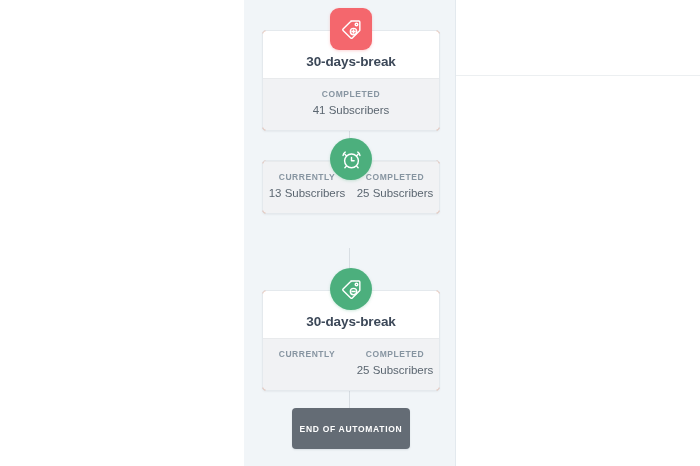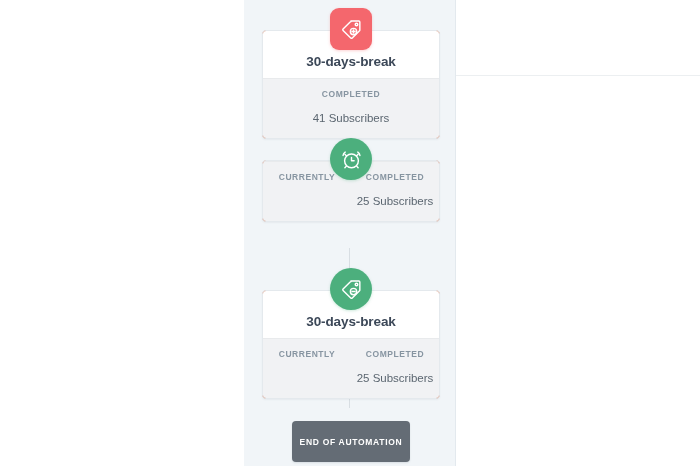--- a/index.html
+++ b/index.html
@@ -117,21 +117,21 @@
     letter-spacing: 0.55px;
     color: #8795a1;
     text-transform: uppercase;
     line-height: 12px;
     white-space: nowrap;
   }
   .stat-value {
     font-size: 11.5px;
     color: #5b6670;
     line-height: 17px;
-    margin-top: 10px;
+    margin-top: 2px;
     white-space: nowrap;
   }
 
   
   .badge {
     position: absolute;
     top: -22px;
     left: 50%;
     transform: translateX(-50%);
     width: 42px;
@@ -151,21 +151,21 @@
     background: #4caf7d;
     border-radius: 50%;
     box-shadow: 0 1px 3px rgba(76,175,125,0.28);
   }
   .badge svg { display: block; }
 
   
   #end-button {
     position: absolute;
     left: 48px;
-    top: 421px;
+    top: 408px;
     width: 118px;
     height: 41px;
     background: #646c75;
     border: none;
     border-radius: 4px;
     color: #ffffff;
     font-family: "Liberation Sans", sans-serif;
     font-size: 8.5px;
     font-weight: bold;
     letter-spacing: 0.7px;
@@ -226,20 +226,21 @@
           <path d="M17.4 18.9l1.5 1.7"></path>
           <path d="M5.1 6.6 6.9 8.3"></path>
           <path d="M18.9 6.6 17.1 8.3"></path>
         </svg>
       </span>
     </div>
     <div class="card">
       <div class="card-stats">
         <div class="stat">
           <div class="stat-label">CURRENTLY</div>
+          <div class="stat-value">13 Subscribers</div>
         </div>
         <div class="stat">
           <div class="stat-label">COMPLETED</div>
           <div class="stat-value">25 Subscribers</div>
         </div>
       </div>
     </div>
   </div>
 
   <div class="step s3">

